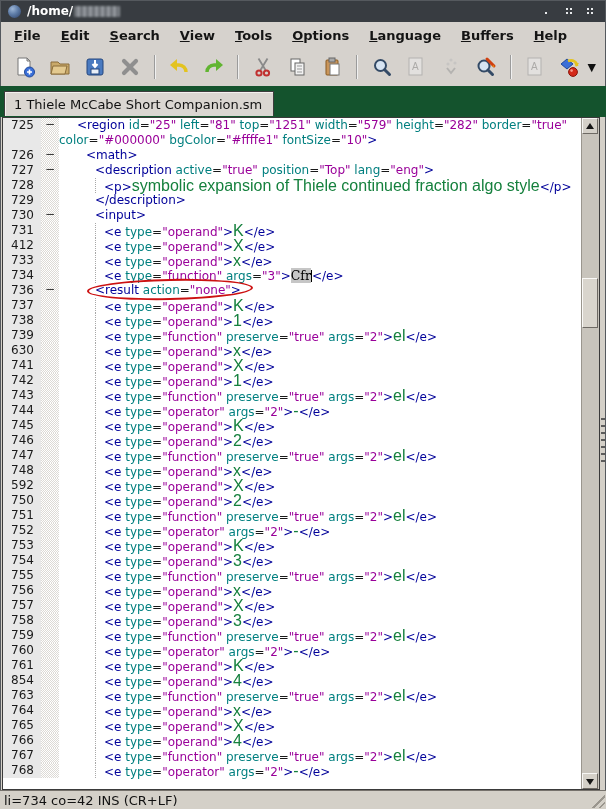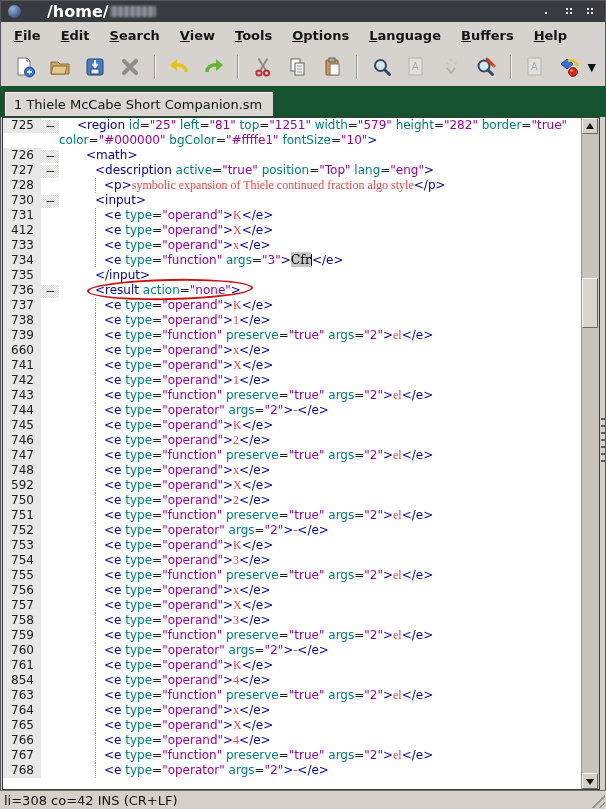--- a/index.html
+++ b/index.html
@@ -6,21 +6,21 @@
   body{
     width:606px;height:809px;position:relative;overflow:hidden;
     font-family:"DejaVu Sans",sans-serif;background:#d4d0c8;
     outline:1px solid #55595e;outline-offset:-1px;
   }
   
   .titlebar{height:22px;background:#383c41;display:flex;align-items:center;padding:0 8px;box-sizing:border-box;}
   .app-icon{width:13px;height:13px;border-radius:50%;
     background:radial-gradient(circle at 35% 30%,#9db6d6 0%,#5d7ba6 45%,#2c3e63 100%);
     flex:0 0 auto;}
-  .title-text{color:#fff;font-size:16px;font-weight:bold;margin-left:26px;white-space:nowrap;display:flex;align-items:center;}
+  .title-text{color:#fff;font-size:12px;font-weight:bold;margin-left:6px;white-space:nowrap;display:flex;align-items:center;}
   .redacted{display:inline-block;width:46px;height:11px;margin:0 1px;border-radius:1px;
     background:repeating-linear-gradient(90deg,#6d7177 0 3px,#93979d 3px 6px);filter:blur(1px);}
   .win-controls{margin-left:auto;display:flex;align-items:center;gap:14px;padding-right:4px;}
   .win-btn{width:8px;height:8px;position:relative;cursor:pointer;}
   .win-btn i{position:absolute;width:2px;height:2px;background:#e8eaec;}
   .wb-min i{left:3px;top:5px;}
   .wb-max i:nth-child(1){left:2px;top:1px;}.wb-max i:nth-child(2){left:6px;top:1px;}
   .wb-max i:nth-child(3){left:2px;top:5px;}.wb-max i:nth-child(4){left:6px;top:5px;}
   .wb-close i:nth-child(1){left:1px;top:1px;}.wb-close i:nth-child(2){left:5px;top:1px;}
   .wb-close i:nth-child(3){left:1px;top:5px;}.wb-close i:nth-child(4){left:5px;top:5px;}
@@ -37,31 +37,31 @@
   .tb-overflow{margin-left:auto;margin-right:10px;font-size:11px;color:#111;}
   
   .tabbar{height:31px;background:#14532d;position:relative;}
   .tab{position:absolute;left:4px;top:5px;height:25px;box-sizing:border-box;display:inline-flex;align-items:center;
     padding:0 11px 0 9px;background:#dad6d1;border:1px solid #3c3c3c;border-bottom:none;
     box-shadow:inset 1px 1px 0 #f2f0ee;font-size:13px;color:#111;white-space:nowrap;}
   
   .main{padding:0 6px 0 2px;}
   .editor{position:relative;height:673px;background:#fff;border:1px solid #3a3a3a;box-sizing:border-box;display:flex;overflow:hidden;}
   .rows{flex:1;overflow:hidden;margin-right:17px;}
-  .row{display:flex;height:15px;line-height:15px;font-size:12px;white-space:pre;align-items:flex-end;}
+  .row{display:flex;height:15px;line-height:15px;font-size:12px;white-space:pre;}
   .ln{width:38px;flex:0 0 38px;background:#e8e8e8;color:#1a1a1a;text-align:right;padding-right:7px;box-sizing:border-box;font-size:12px;}
   .fold{width:18px;flex:0 0 18px;text-align:center;color:#333;font-size:12px;line-height:13px;
     background-image:repeating-conic-gradient(#ffffff 0% 25%,#dddad5 0% 50%);background-size:2px 2px;}
   .code{flex:1;position:relative;color:#000;}
   .row.g .code::before{content:"";position:absolute;left:36px;top:0;height:15px;border-left:1px dotted #a8a8a8;}
   .st{color:#000099;}
   .sa{color:#007f7f;}
   .sd{color:#191919;}
   .sq{color:#990099;}
-  .sc{color:#ef4444;font-family:Liberation Serif, serif;font-size:12px;}
+  .sc{color:#15803d;font-family:Liberation Sans, sans-serif;font-size:16px;}
   .sw{color:#000;font-family:"DejaVu Serif",serif;font-size:12.5px;background:#c6c6c6;}
   .caret{display:inline-block;width:1px;height:12px;background:#000;vertical-align:-2px;}
   .circled{position:relative;display:inline-block;}
   .circled::after{content:"";position:absolute;left:-8px;right:-12px;top:-4px;bottom:-2px;
     border:2px solid #cc1111;border-radius:50%;transform:rotate(-1.2deg);pointer-events:none;}
   
   .vscroll{position:absolute;right:0;top:0;bottom:0;width:17px;background:#c8c4bc;border-left:1px solid #9a968e;}
   .sb-btn{position:absolute;left:0;width:16px;height:16px;background:#d4d0c8;
     border:1px solid;border-color:#f7f6f4 #6e6a64 #6e6a64 #f7f6f4;box-sizing:border-box;}
   .sb-up{top:0;}
@@ -236,31 +236,31 @@
 </div>
 
 <div class="main">
   <div class="editor">
     <div class="rows" id="code-rows">
         <div class="row"><span class="ln">725</span><span class="fold">−</span><span class="code" style="padding-left: 18px;"><span class="st">&lt;region</span><span class="sa"> id</span><span class="sd">=</span><span class="sq">"25"</span><span class="sa"> left</span><span class="sd">=</span><span class="sq">"81"</span><span class="sa"> top</span><span class="sd">=</span><span class="sq">"1251"</span><span class="sa"> width</span><span class="sd">=</span><span class="sq">"579"</span><span class="sa"> height</span><span class="sd">=</span><span class="sq">"282"</span><span class="sa"> border</span><span class="sd">=</span><span class="sq">"true"</span></span></div>
         <div class="row"><span class="ln"></span><span class="fold"></span><span class="code" style="padding-left: 0px;"><span class="sa">color</span><span class="sd">=</span><span class="sq">"#000000"</span><span class="sa"> bgColor</span><span class="sd">=</span><span class="sq">"#ffffe1"</span><span class="sa"> fontSize</span><span class="sd">=</span><span class="sq">"10"</span><span class="st">&gt;</span></span></div>
         <div class="row"><span class="ln">726</span><span class="fold">−</span><span class="code" style="padding-left: 27px;"><span class="st">&lt;math&gt;</span></span></div>
         <div class="row"><span class="ln">727</span><span class="fold">−</span><span class="code" style="padding-left: 36px;"><span class="st">&lt;description</span><span class="sa"> active</span><span class="sd">=</span><span class="sq">"true"</span><span class="sa"> position</span><span class="sd">=</span><span class="sq">"Top"</span><span class="sa"> lang</span><span class="sd">=</span><span class="sq">"eng"</span><span class="st">&gt;</span></span></div>
         <div class="row g"><span class="ln">728</span><span class="fold"></span><span class="code" style="padding-left: 45px;"><span class="st">&lt;p&gt;</span><span class="sc">symbolic expansion of Thiele continued fraction algo style</span><span class="st">&lt;/p&gt;</span></span></div>
+        <div class="row"><span class="ln">729</span><span class="fold"></span><span class="code" style="padding-left: 36px;"><span class="st">&lt;/description&gt;</span></span></div>
         <div class="row"><span class="ln">730</span><span class="fold">−</span><span class="code" style="padding-left: 36px;"><span class="st">&lt;input&gt;</span></span></div>
         <div class="row g"><span class="ln">731</span><span class="fold"></span><span class="code" style="padding-left: 45px;"><span class="st">&lt;e</span><span class="sa"> type</span><span class="sd">=</span><span class="sq">"operand"</span><span class="st">&gt;</span><span class="sc">K</span><span class="st">&lt;/e&gt;</span></span></div>
         <div class="row g"><span class="ln">412</span><span class="fold"></span><span class="code" style="padding-left: 45px;"><span class="st">&lt;e</span><span class="sa"> type</span><span class="sd">=</span><span class="sq">"operand"</span><span class="st">&gt;</span><span class="sc">X</span><span class="st">&lt;/e&gt;</span></span></div>
         <div class="row g"><span class="ln">733</span><span class="fold"></span><span class="code" style="padding-left: 45px;"><span class="st">&lt;e</span><span class="sa"> type</span><span class="sd">=</span><span class="sq">"operand"</span><span class="st">&gt;</span><span class="sc">x</span><span class="st">&lt;/e&gt;</span></span></div>
         <div class="row g"><span class="ln">734</span><span class="fold"></span><span class="code" style="padding-left: 45px;"><span class="st">&lt;e</span><span class="sa"> type</span><span class="sd">=</span><span class="sq">"function"</span><span class="sa"> args</span><span class="sd">=</span><span class="sq">"3"</span><span class="st">&gt;</span><span class="sw">Cfr</span><span class="caret"></span><span class="st">&lt;/e&gt;</span></span></div>
-        <div class="row"><span class="ln">735</span><span class="fold"></span><span class="code" style="padding-left: 36px;"><span class="st">&lt;/input&gt;</span></span></div>
         <div class="row"><span class="ln">736</span><span class="fold">−</span><span class="code" style="padding-left: 36px;"><span class="circled"><span class="st">&lt;result</span><span class="sa"> action</span><span class="sd">=</span><span class="sq">"none"</span><span class="st">&gt;</span></span></span></div>
         <div class="row g"><span class="ln">737</span><span class="fold"></span><span class="code" style="padding-left: 45px;"><span class="st">&lt;e</span><span class="sa"> type</span><span class="sd">=</span><span class="sq">"operand"</span><span class="st">&gt;</span><span class="sc">K</span><span class="st">&lt;/e&gt;</span></span></div>
         <div class="row g"><span class="ln">738</span><span class="fold"></span><span class="code" style="padding-left: 45px;"><span class="st">&lt;e</span><span class="sa"> type</span><span class="sd">=</span><span class="sq">"operand"</span><span class="st">&gt;</span><span class="sc">1</span><span class="st">&lt;/e&gt;</span></span></div>
         <div class="row g"><span class="ln">739</span><span class="fold"></span><span class="code" style="padding-left: 45px;"><span class="st">&lt;e</span><span class="sa"> type</span><span class="sd">=</span><span class="sq">"function"</span><span class="sa"> preserve</span><span class="sd">=</span><span class="sq">"true"</span><span class="sa"> args</span><span class="sd">=</span><span class="sq">"2"</span><span class="st">&gt;</span><span class="sc">el</span><span class="st">&lt;/e&gt;</span></span></div>
-        <div class="row g"><span class="ln">660</span><span class="fold"></span><span class="code" style="padding-left: 45px;"><span class="st">&lt;e</span><span class="sa"> type</span><span class="sd">=</span><span class="sq">"operand"</span><span class="st">&gt;</span><span class="sc">x</span><span class="st">&lt;/e&gt;</span></span></div>
+        <div class="row g"><span class="ln">630</span><span class="fold"></span><span class="code" style="padding-left: 45px;"><span class="st">&lt;e</span><span class="sa"> type</span><span class="sd">=</span><span class="sq">"operand"</span><span class="st">&gt;</span><span class="sc">x</span><span class="st">&lt;/e&gt;</span></span></div>
         <div class="row g"><span class="ln">741</span><span class="fold"></span><span class="code" style="padding-left: 45px;"><span class="st">&lt;e</span><span class="sa"> type</span><span class="sd">=</span><span class="sq">"operand"</span><span class="st">&gt;</span><span class="sc">X</span><span class="st">&lt;/e&gt;</span></span></div>
         <div class="row g"><span class="ln">742</span><span class="fold"></span><span class="code" style="padding-left: 45px;"><span class="st">&lt;e</span><span class="sa"> type</span><span class="sd">=</span><span class="sq">"operand"</span><span class="st">&gt;</span><span class="sc">1</span><span class="st">&lt;/e&gt;</span></span></div>
         <div class="row g"><span class="ln">743</span><span class="fold"></span><span class="code" style="padding-left: 45px;"><span class="st">&lt;e</span><span class="sa"> type</span><span class="sd">=</span><span class="sq">"function"</span><span class="sa"> preserve</span><span class="sd">=</span><span class="sq">"true"</span><span class="sa"> args</span><span class="sd">=</span><span class="sq">"2"</span><span class="st">&gt;</span><span class="sc">el</span><span class="st">&lt;/e&gt;</span></span></div>
         <div class="row g"><span class="ln">744</span><span class="fold"></span><span class="code" style="padding-left: 45px;"><span class="st">&lt;e</span><span class="sa"> type</span><span class="sd">=</span><span class="sq">"operator"</span><span class="sa"> args</span><span class="sd">=</span><span class="sq">"2"</span><span class="st">&gt;</span><span class="sc">-</span><span class="st">&lt;/e&gt;</span></span></div>
         <div class="row g"><span class="ln">745</span><span class="fold"></span><span class="code" style="padding-left: 45px;"><span class="st">&lt;e</span><span class="sa"> type</span><span class="sd">=</span><span class="sq">"operand"</span><span class="st">&gt;</span><span class="sc">K</span><span class="st">&lt;/e&gt;</span></span></div>
         <div class="row g"><span class="ln">746</span><span class="fold"></span><span class="code" style="padding-left: 45px;"><span class="st">&lt;e</span><span class="sa"> type</span><span class="sd">=</span><span class="sq">"operand"</span><span class="st">&gt;</span><span class="sc">2</span><span class="st">&lt;/e&gt;</span></span></div>
         <div class="row g"><span class="ln">747</span><span class="fold"></span><span class="code" style="padding-left: 45px;"><span class="st">&lt;e</span><span class="sa"> type</span><span class="sd">=</span><span class="sq">"function"</span><span class="sa"> preserve</span><span class="sd">=</span><span class="sq">"true"</span><span class="sa"> args</span><span class="sd">=</span><span class="sq">"2"</span><span class="st">&gt;</span><span class="sc">el</span><span class="st">&lt;/e&gt;</span></span></div>
         <div class="row g"><span class="ln">748</span><span class="fold"></span><span class="code" style="padding-left: 45px;"><span class="st">&lt;e</span><span class="sa"> type</span><span class="sd">=</span><span class="sq">"operand"</span><span class="st">&gt;</span><span class="sc">x</span><span class="st">&lt;/e&gt;</span></span></div>
         <div class="row g"><span class="ln">592</span><span class="fold"></span><span class="code" style="padding-left: 45px;"><span class="st">&lt;e</span><span class="sa"> type</span><span class="sd">=</span><span class="sq">"operand"</span><span class="st">&gt;</span><span class="sc">X</span><span class="st">&lt;/e&gt;</span></span></div>
         <div class="row g"><span class="ln">750</span><span class="fold"></span><span class="code" style="padding-left: 45px;"><span class="st">&lt;e</span><span class="sa"> type</span><span class="sd">=</span><span class="sq">"operand"</span><span class="st">&gt;</span><span class="sc">2</span><span class="st">&lt;/e&gt;</span></span></div>
@@ -286,15 +286,15 @@
     <div class="vscroll">
       <div class="sb-btn sb-up"></div>
       <div class="sb-thumb"></div>
       <div class="sb-btn sb-down"></div>
     </div>
   </div>
 </div>
 <div class="splitter-grip"></div>
 
 <div class="statusbar">
-  <span>li=308 co=42 INS (CR+LF)</span>
+  <span>li=734 co=42 INS (CR+LF)</span>
   <span class="resize-grip"></span>
 </div>
 
 </body></html>

